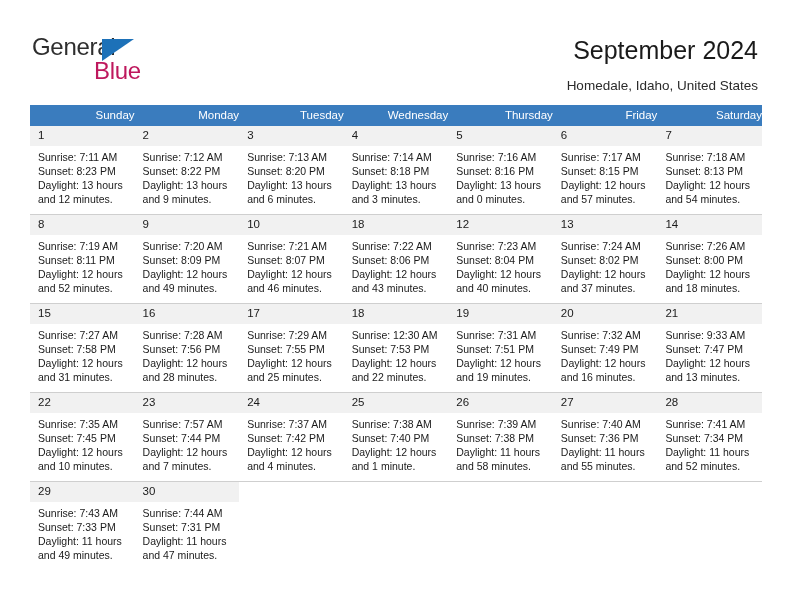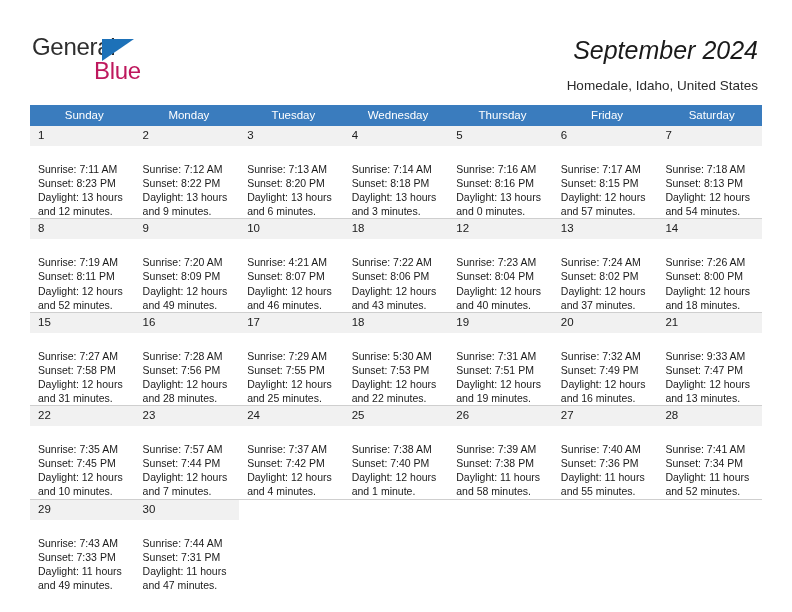--- a/index.html
+++ b/index.html
@@ -65,21 +65,20 @@
   }
   .title {
     position: absolute;
     right: 34px;
     top: 36px;
     font-size: 25px;
     color: #1a1a1a;
     font-weight: normal;
     text-align: right;
     white-space: nowrap;
-    font-style: italic;
   }
   .subtitle {
     position: absolute;
     right: 34px;
     top: 78px;
     font-size: 13.5px;
     color: #2b2b2b;
     text-align: right;
     white-space: nowrap;
   }
@@ -96,21 +95,21 @@
     table-layout: fixed;
     width: 732px;
   }
   table.cal col { width: 104.57px; }
 
   thead th {
     background: #3a7cbe;
     color: #ffffff;
     font-size: 11.5px;
     font-weight: normal;
-    text-align: center;
+    text-align: right;
     padding: 4px 0 5px 4px;
     height: 11px;
     vertical-align: middle;
   }
 
   td.day {
     vertical-align: top;
     padding: 0;
     height: 88px;
     border-bottom: 1px solid #cfcfcf;
@@ -129,21 +128,21 @@
     color: #1a1a1a;
     padding: 3px 0 4px 8px;
     line-height: 13px;
     height: 13px;
   }
   .daynum.blank {
     background: transparent;
     color: transparent;
   }
   .info {
-    padding: 16px 6px 0 8px;
+    padding: 4px 6px 0 8px;
     font-size: 10.5px;
     line-height: 14.1px;
     color: #1a1a1a;
   }
   .info div { white-space: nowrap; }
 </style>
 </head>
 <body>
 
 <div class="page">
@@ -265,21 +264,21 @@
             <div class="info">
               <div>Sunrise: 7:20 AM</div>
               <div>Sunset: 8:09 PM</div>
               <div>Daylight: 12 hours</div>
               <div>and 49 minutes.</div>
             </div>
           </td>
           <td class="day">
             <div class="daynum">10</div>
             <div class="info">
-              <div>Sunrise: 4:21 AM</div>
+              <div>Sunrise: 7:21 AM</div>
               <div>Sunset: 8:07 PM</div>
               <div>Daylight: 12 hours</div>
               <div>and 46 minutes.</div>
             </div>
           </td>
           <td class="day">
             <div class="daynum">18</div>
             <div class="info">
               <div>Sunrise: 7:22 AM</div>
               <div>Sunset: 8:06 PM</div>
@@ -340,21 +339,21 @@
             <div class="info">
               <div>Sunrise: 7:29 AM</div>
               <div>Sunset: 7:55 PM</div>
               <div>Daylight: 12 hours</div>
               <div>and 25 minutes.</div>
             </div>
           </td>
           <td class="day">
             <div class="daynum">18</div>
             <div class="info">
-              <div>Sunrise: 5:30 AM</div>
+              <div>Sunrise: 12:30 AM</div>
               <div>Sunset: 7:53 PM</div>
               <div>Daylight: 12 hours</div>
               <div>and 22 minutes.</div>
             </div>
           </td>
           <td class="day">
             <div class="daynum">19</div>
             <div class="info">
               <div>Sunrise: 7:31 AM</div>
               <div>Sunset: 7:51 PM</div>

